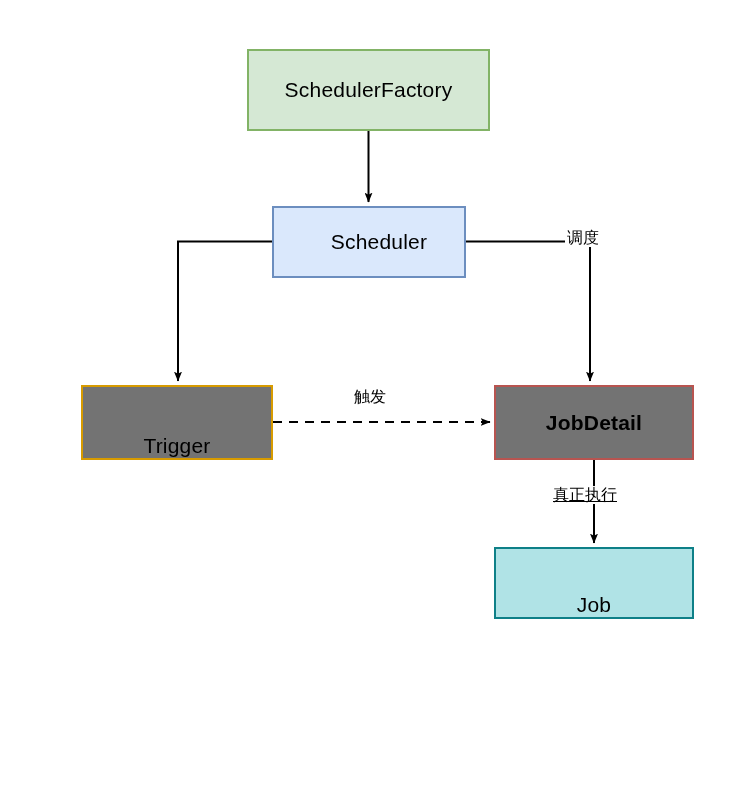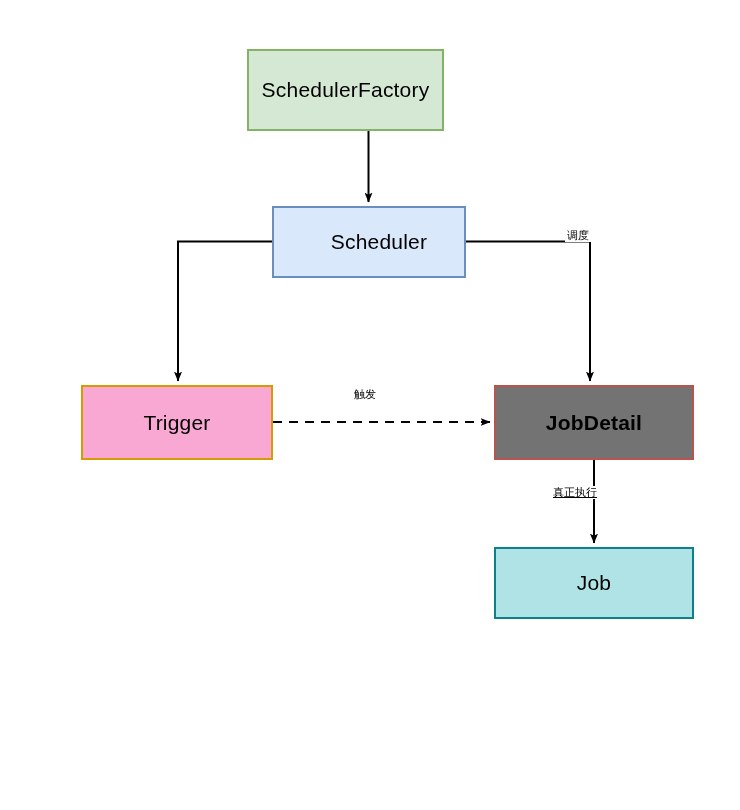--- a/index.html
+++ b/index.html
@@ -40,29 +40,29 @@
   .node-label {
     font-size: 21px;
     line-height: 1.2;
     color: #000000;
     letter-spacing: 0.2px;
     white-space: nowrap;
   }
   .edge-label {
     position: absolute;
     color: #000000;
-    font-size: 11px;
+    font-size: 16px;
     line-height: 1;
     white-space: nowrap;
     background: #ffffff;
     padding: 1px 2px;
   }
 
   
-  #node-scheduler-factory { left: 247px; top: 49px;  width: 197px; height: 82px; }
+  #node-scheduler-factory { left: 247px; top: 49px;  width: 243px; height: 82px; }
   #node-scheduler         { left: 272px; top: 206px; width: 194px; height: 72px; }
   #node-trigger           { left: 81px;  top: 385px; width: 192px; height: 75px; }
   #node-jobdetail         { left: 494px; top: 385px; width: 200px; height: 75px; }
   #node-job               { left: 494px; top: 547px; width: 200px; height: 72px; }
   #node-jobstore          { left: 78px;  top: 690px; width: 616px; height: 74px; }
 
   
   #label-schedule  { left: 565px; top: 229px; }
   #label-fire      { left: 352px; top: 388px; }
   #label-execute   { left: 551px; top: 486px; text-decoration: underline; }
@@ -101,29 +101,29 @@
   </svg>
 
   <div class="node" id="node-scheduler-factory" style="background:#d5e8d4; border-color:#82b366;">
     <span class="node-label">SchedulerFactory</span>
   </div>
 
   <div class="node" id="node-scheduler" style="background:#dae8fc; border-color:#6c8ebf;padding-left:20px;">
     <span class="node-label">Scheduler</span>
   </div>
 
-  <div class="node" id="node-trigger" style="background:#f9a8d4; border-color:#d79b00;">
+  <div class="node" id="node-trigger" style="background:#737373; border-color:#d79b00;align-items:flex-end;">
     <span class="node-label">Trigger</span>
   </div>
 
   <div class="node" id="node-jobdetail" style="background:#737373; border-color:#b85450;font-weight:bold;">
     <span class="node-label">JobDetail</span>
   </div>
 
-  <div class="node" id="node-job" style="background:#b0e3e6; border-color:#0e8088;">
+  <div class="node" id="node-job" style="background:#b0e3e6; border-color:#0e8088;align-items:flex-end;">
     <span class="node-label">Job</span>
   </div>
 
 
   <span class="edge-label" id="label-schedule">调度</span>
 
   <span class="edge-label" id="label-fire">触发</span>
 
   <span class="edge-label" id="label-execute">真正执行</span>
 

